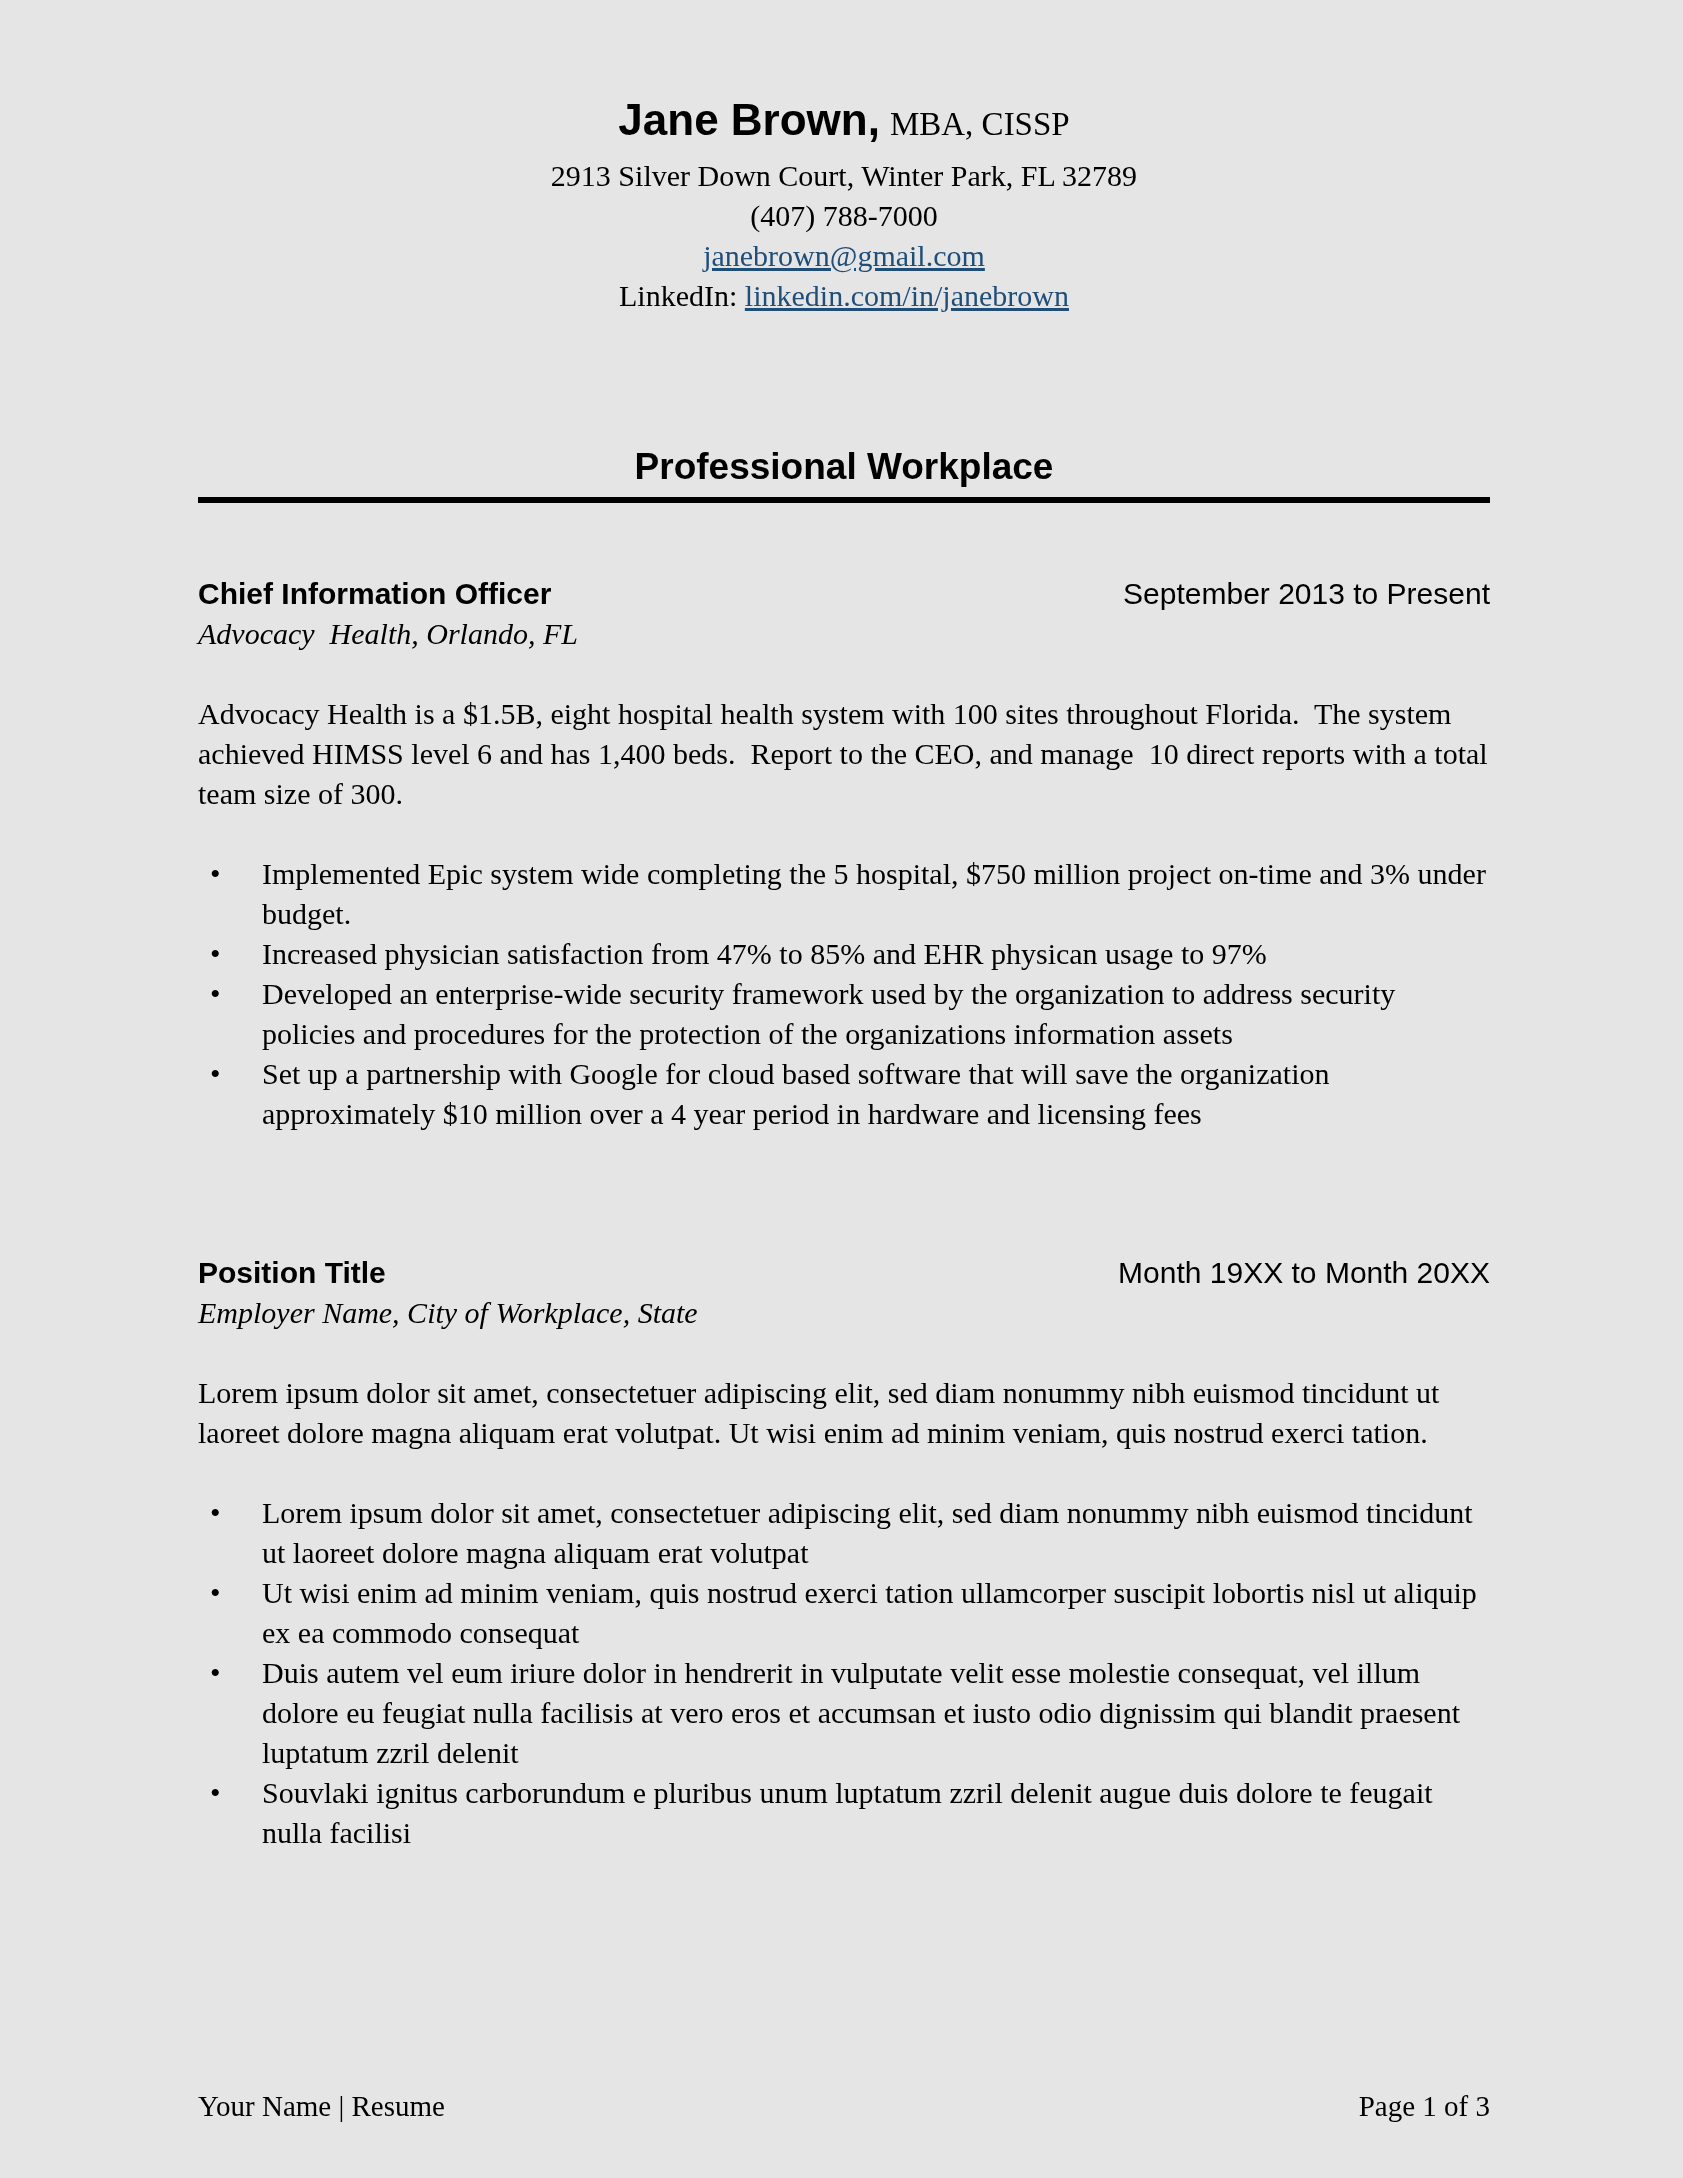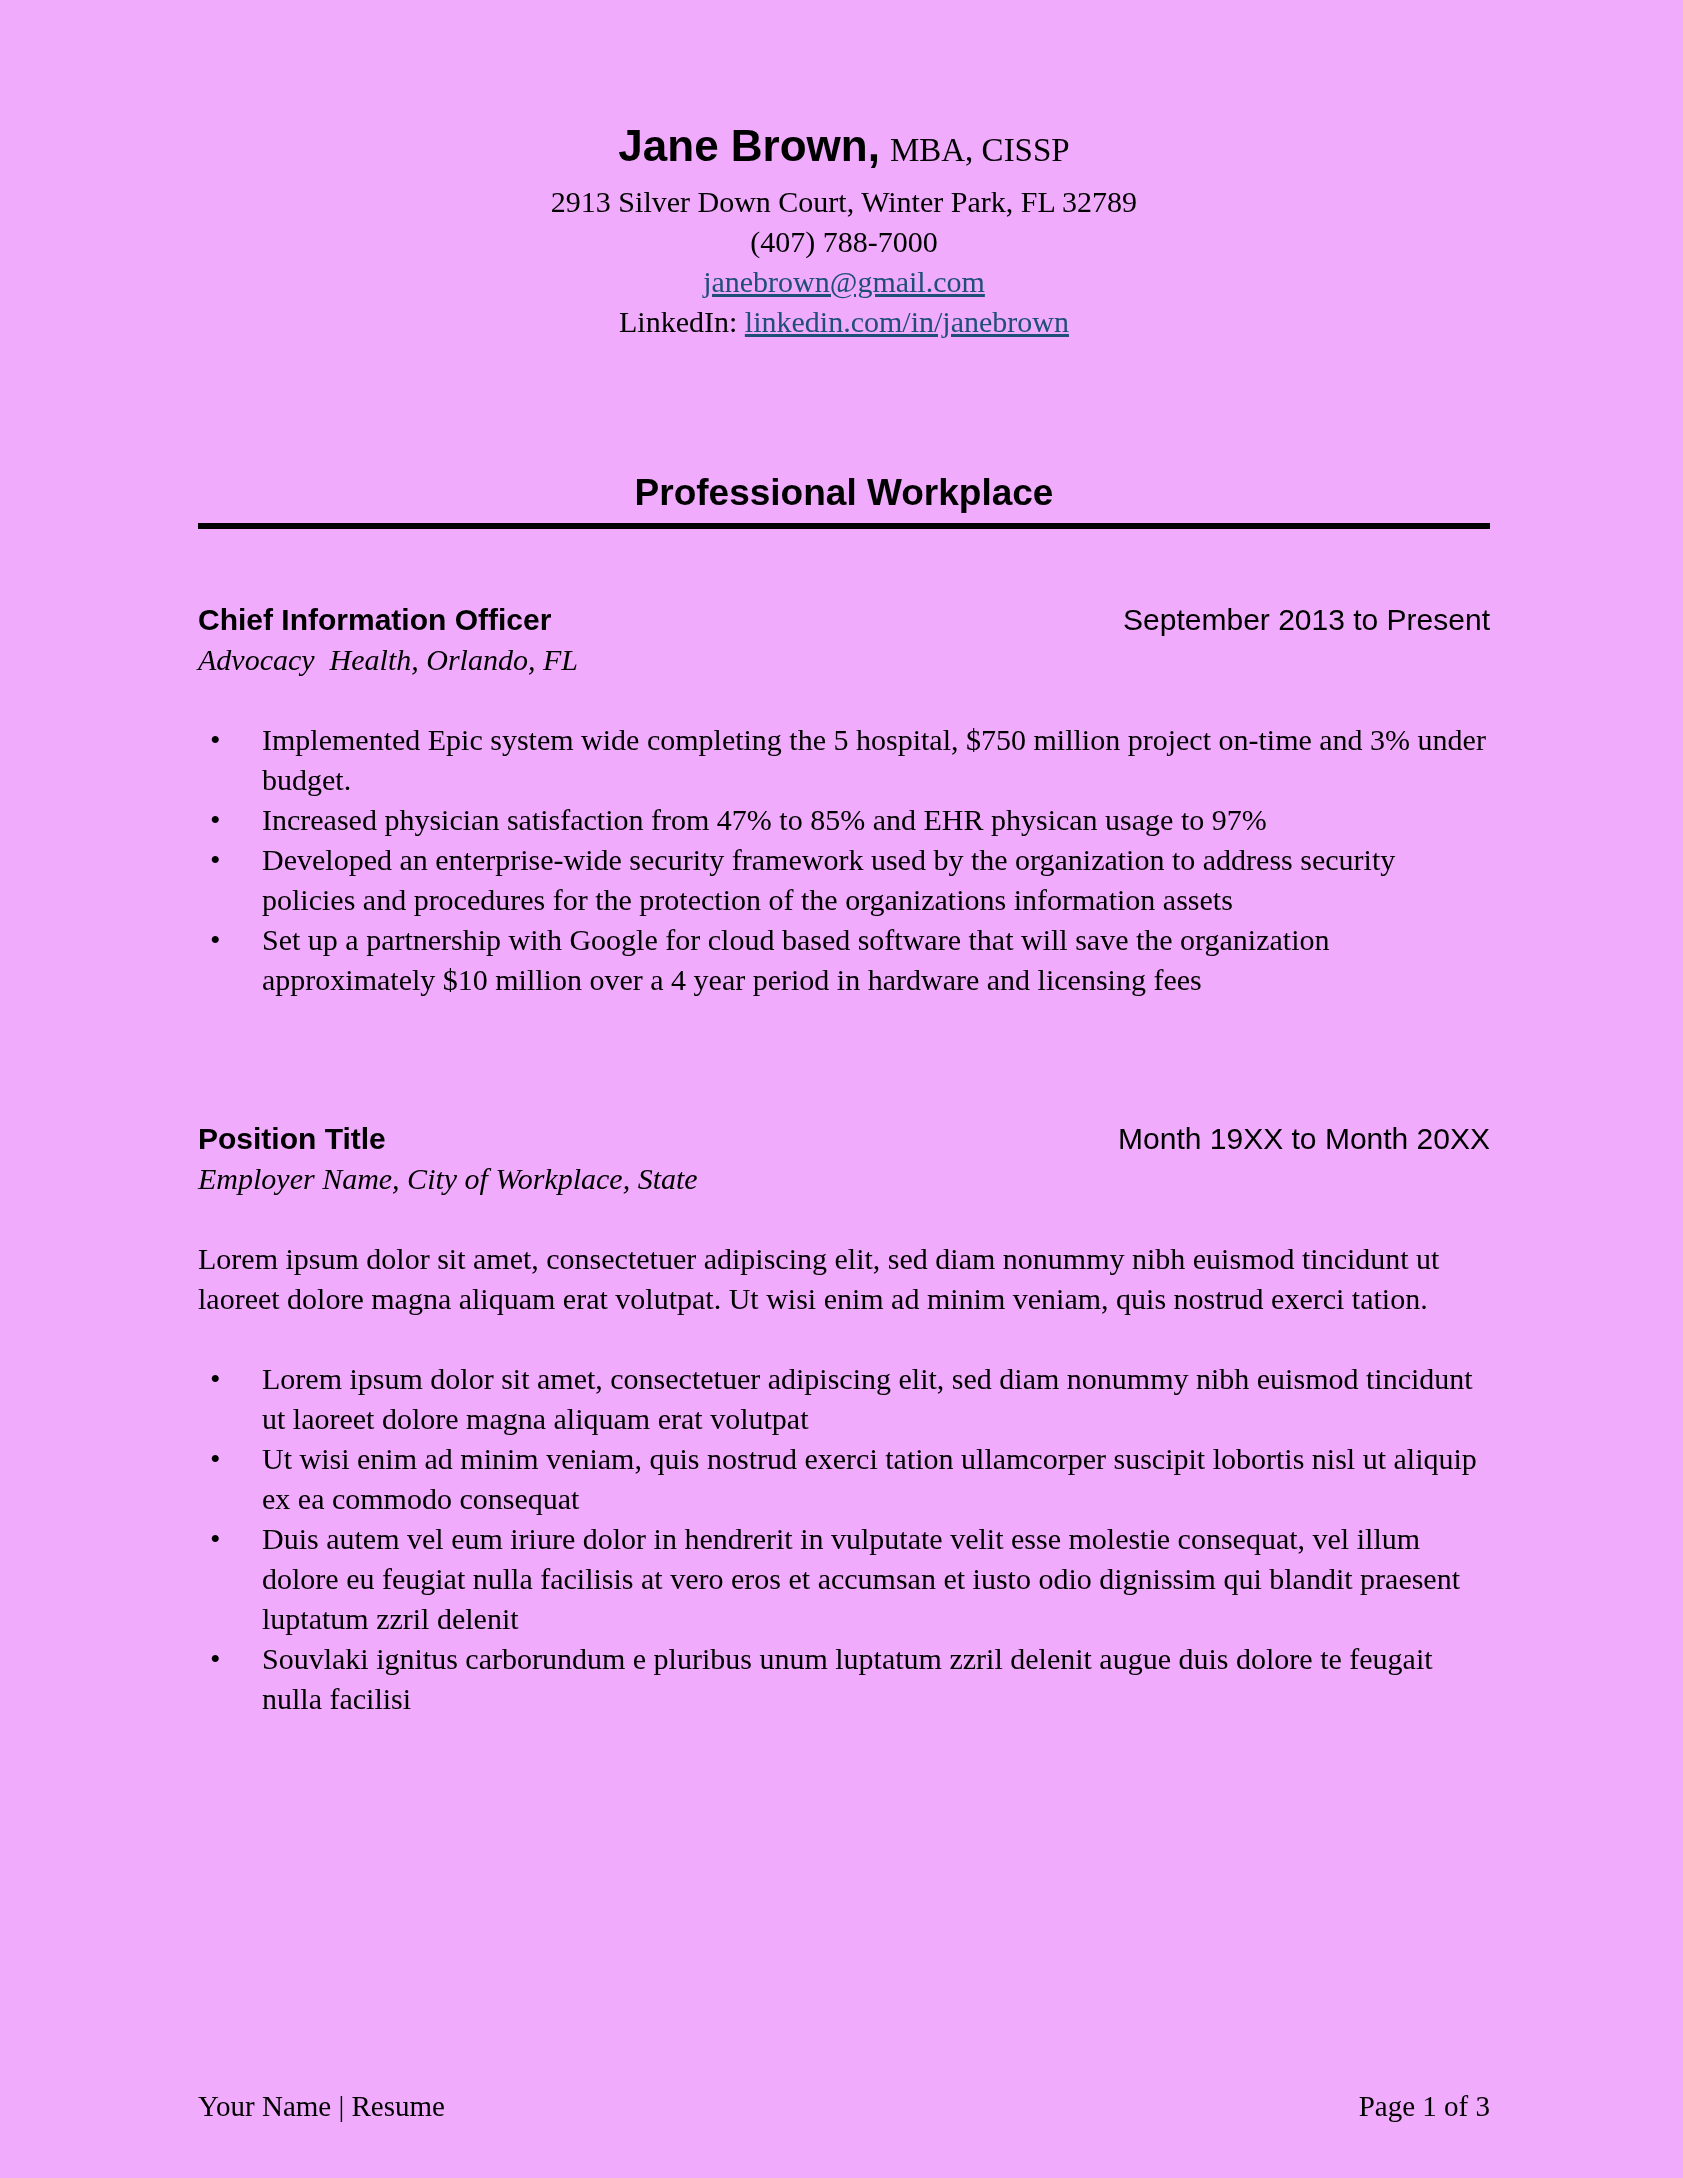--- a/index.html
+++ b/index.html
@@ -1,26 +1,26 @@
 <!DOCTYPE html>
 <html><head>
 <meta charset="utf-8">
 <style>
   html, body { margin: 0; padding: 0; background: #ffffff; }
   .page {
     width: 1683px;
     height: 2178px;
     box-sizing: border-box;
     position: relative;
-    background: #f0abfc;
+    background: #e5e5e5;
     color: #000000;
     font-family: "Liberation Serif", serif;
     font-size: 30px;
     line-height: 40px;
-    padding: 120px 193px 0 198px;
+    padding: 94px 193px 0 198px;
     overflow: hidden;
   }
 
   
   .contact { text-align: center; margin-bottom: 129px; }
   .name-line { line-height: 51px; margin-bottom: 6px; }
   .name {
     font-family: "Liberation Sans", sans-serif;
     font-weight: bold;
     font-size: 44px;
@@ -121,20 +121,21 @@
   </div>
 
   <div class="section-heading">Professional Workplace</div>
 
   <div class="job">
     <div class="job-header-row">
       <span class="job-title">Chief Information Officer</span>
       <span class="job-dates">September 2013 to Present</span>
     </div>
     <div class="employer">Advocacy  Health, Orlando, FL</div>
+    <p class="summary">Advocacy Health is a $1.5B, eight hospital health system with 100 sites throughout Florida.  The system achieved HIMSS level 6 and has 1,400 beds.  Report to the CEO, and manage  10 direct reports with a total team size of 300.</p>
     <ul class="bullets">
       <li>Implemented Epic system wide completing the 5 hospital, $750 million project on-time and 3% under budget.</li>
       <li>Increased physician satisfaction from 47% to 85% and EHR physican usage to 97%</li>
       <li>Developed an enterprise-wide security framework used by the organization to address security policies and procedures for the protection of the organizations information assets</li>
       <li>Set up a partnership with Google for cloud based software that will save the organization approximately $10 million over a 4 year period in hardware and licensing fees</li>
     </ul>
   </div>
 
   <div class="job">
     <div class="job-header-row">

